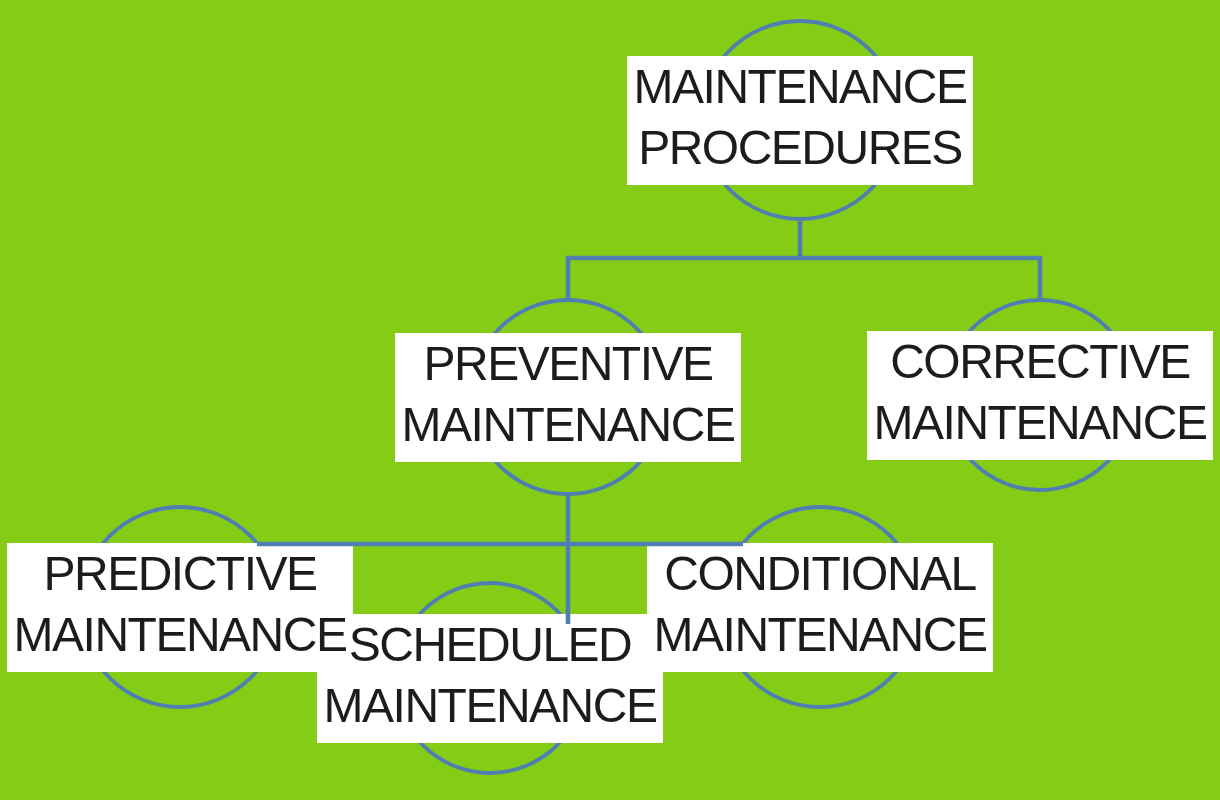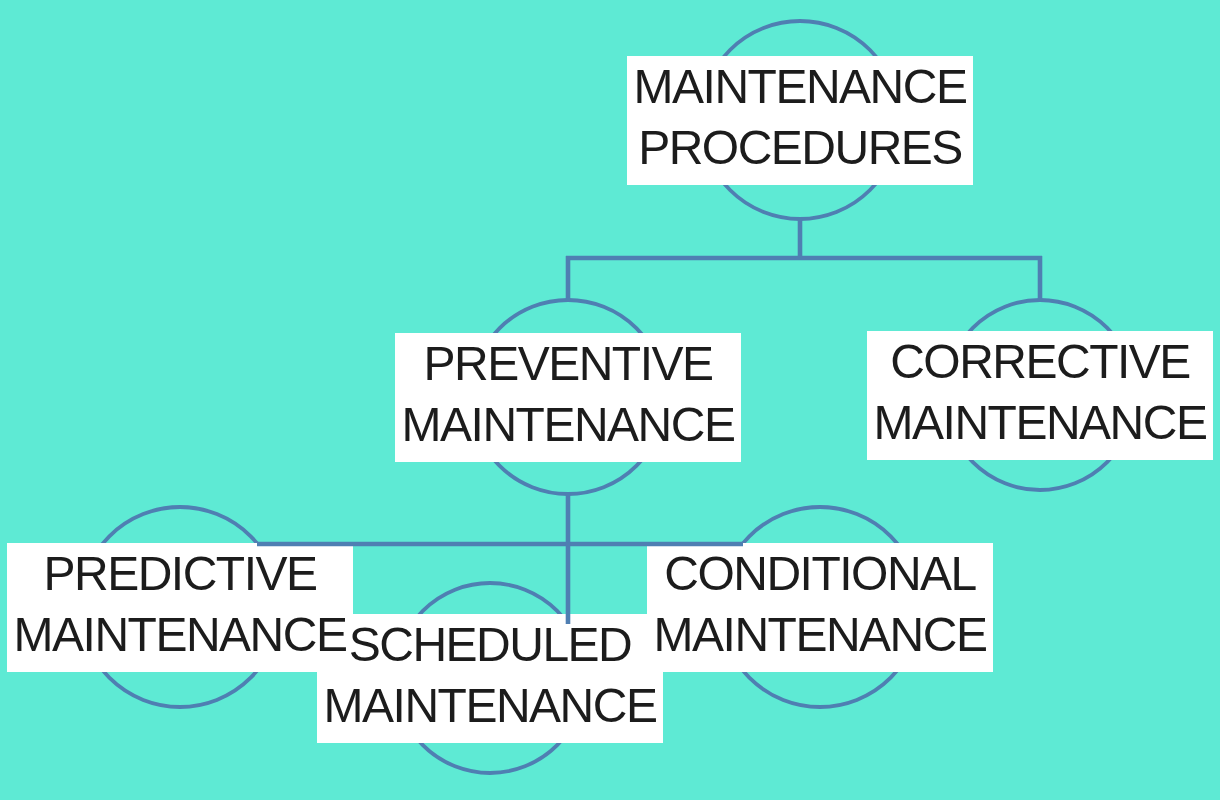--- a/index.html
+++ b/index.html
@@ -4,21 +4,21 @@
 <style>
   html, body {
     margin: 0;
     padding: 0;
     background: #ffffff;
   }
   .stage {
     position: relative;
     width: 1220px;
     height: 800px;
-    background: #5eead4;
+    background: #84cc16;
     overflow: hidden;
   }
   svg { display: block; }
   .node-label {
     font-family: "Liberation Sans", sans-serif;
     font-size: 48px;
     font-weight: 400;
     letter-spacing: -1.5px;
   }
 </style>

